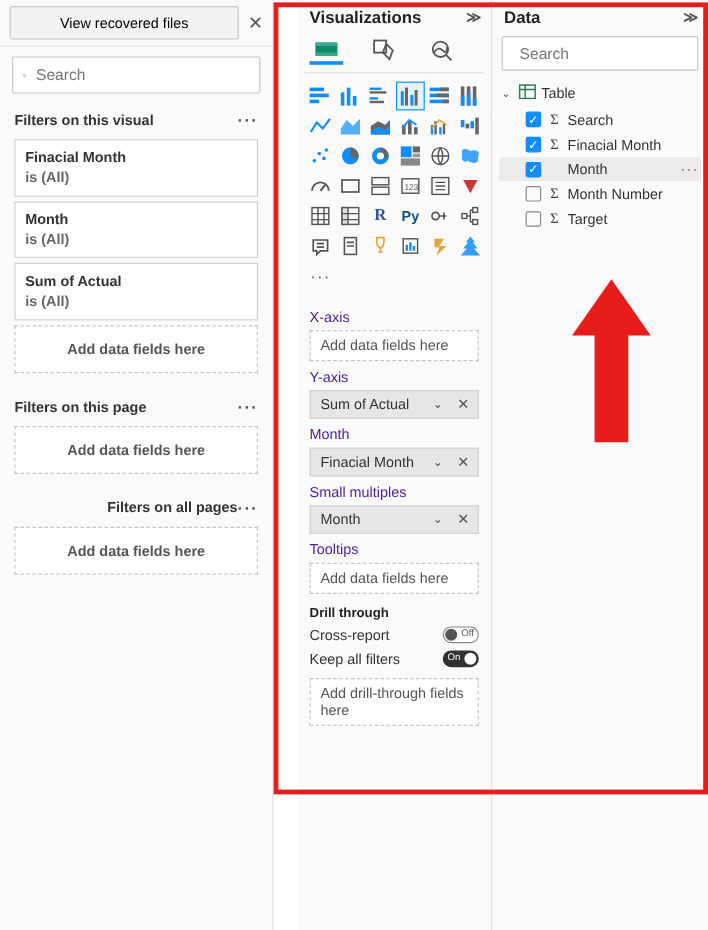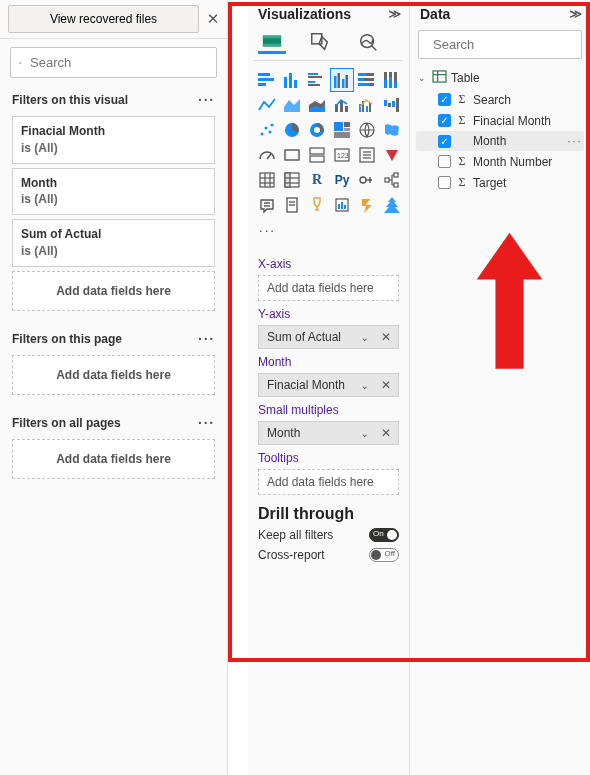--- a/index.html
+++ b/index.html
@@ -37,21 +37,21 @@
   .vi.sel { background:#e5f1fb; outline:1px solid #118dff; }
   .R-txt { font-weight:700; font-size:14px; font-family: Georgia, serif; color:#295599;}
   .Py-txt { font-weight:700; font-size:12px; color:#0c4f8a;}
   .field-sec { padding:2px 10px;}
   .field-lbl { font-size:12px; color:#4c1d95; margin-top:6px;}
   .field-drop { margin-top:4px; border:1px dashed #c8c6c4; background:#fff; font-size:12px; padding:5px 8px; color:#555;}
   .field-pill { margin-top:4px; background:#e6e6e6; border:1px solid #d2d0ce; display:flex; align-items:center; font-size:12px; color:#333; }
   .field-pill span.name { flex:1; padding:4px 8px; white-space:nowrap; overflow:hidden; text-overflow:ellipsis;}
   .field-pill .chev { padding:0 5px; color:#555; font-size:10px; cursor:pointer;}
   .field-pill .x { padding:0 7px; color:#555; font-size:12px; cursor:pointer;}
-  .drill-hdr { font-size:16px; font-weight:600; color:#222; padding:8px 10px 2px;}
+  .drill-hdr { font-size:11px; font-weight:600; color:#222; padding:8px 10px 2px;}
   .toggle-row { display:flex; justify-content:space-between; align-items:center; padding:3px 10px; font-size:12px; color:#333;}
   .toggle { width:30px; height:14px; border-radius:8px; position:relative; }
   .toggle.off { background:#fff; border:1px solid #888;}
   .toggle.off::after{ content:""; position:absolute; left:1px; top:1px; width:10px; height:10px; border-radius:50%; background:#555;}
   .toggle.off .lbl{ position:absolute; right:3px; top:0; font-size:8px; color:#555;}
   .toggle.on { background:#323130; border:1px solid #323130;}
   .toggle.on::after{ content:""; position:absolute; right:1px; top:1px; width:10px; height:10px; border-radius:50%; background:#fff;}
   .toggle.on .lbl{ position:absolute; left:3px; top:0; font-size:8px; color:#fff;}
 
   
@@ -115,21 +115,21 @@
         <div style="color:#666">is (All)</div>
       </div>
       <div class="dash-card">Add data fields here</div>
 
       <div class="sec-row" style="margin-top:14px;gap:36px;">
         <span>Filters on this page</span>
         <span class="dots">···</span>
       </div>
       <div class="dash-card">Add data fields here</div>
 
-      <div class="sec-row" style="margin-top:14px;">
+      <div class="sec-row" style="margin-top:14px;justify-content:flex-end;">
         <span>Filters on all pages</span>
         <span class="dots">···</span>
       </div>
       <div class="dash-card">Add data fields here</div>
     </div>
   </div>
 
   <div class="viz-col">
    <div class="viz-col-inner">
     <div class="pane-header">
@@ -476,30 +476,33 @@
         <span class="chev">⌄</span>
         <span class="x">✕</span>
       </div>
 
       <div class="field-lbl">Tooltips</div>
       <div class="field-drop">Add data fields here</div>
     </div>
 
     <div class="drill-hdr">Drill through</div>
     <div class="toggle-row">
+      <span>Cross-report</span>
+      <div class="toggle off">
+            <span class="lbl">Off</span>
+          </div>
+    </div>
+    <div class="toggle-row">
       <span>Keep all filters</span>
       <div class="toggle on">
             <span class="lbl">On</span>
           </div>
     </div>
-    <div class="toggle-row">
-      <span>Cross-report</span>
-      <div class="toggle off">
-            <span class="lbl">Off</span>
-          </div>
+    <div class="field-sec" style="padding-bottom:10px;">
+      <div class="field-drop">Add drill-through fields here</div>
     </div>
    </div>
   </div>
 
   <div class="data-col">
     <div class="pane-header">
       <span>Data</span>
       <span class="dbl-chev">≫</span>
     </div>
     <div class="data-search">

